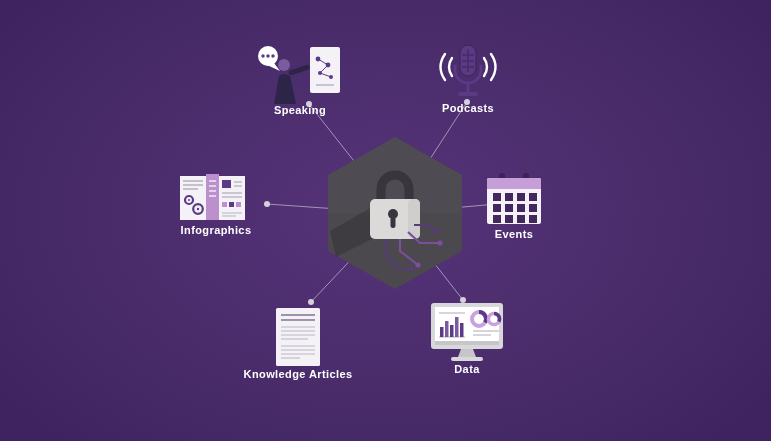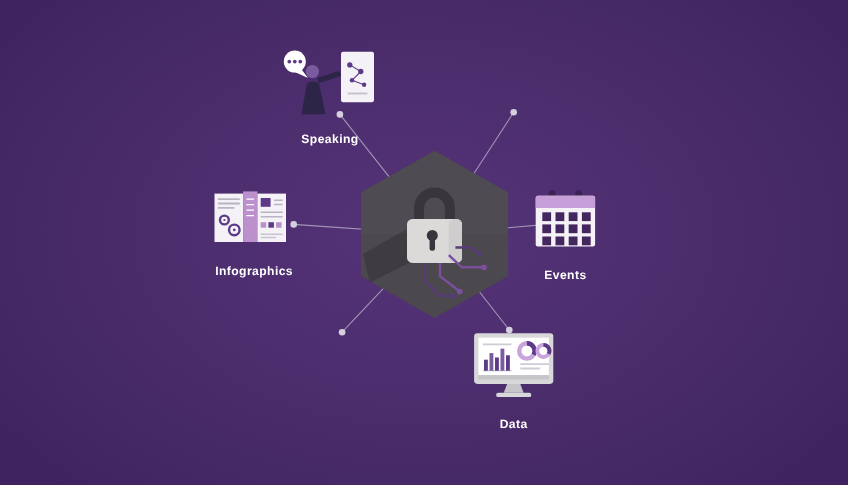--- a/index.html
+++ b/index.html
@@ -8,21 +8,21 @@
     width:771px; height:441px;
     overflow:hidden;
     background: radial-gradient(62% 72% at 50% 48%, #553378 0%, #4a2c6b 55%, #3f2360 100%);
     font-family:"Liberation Sans", sans-serif;
   }
   .connectors { position:absolute; left:0; top:0; }
   .hexagon-wrap { position:absolute; left:328px; top:137px; width:134px; height:152px; }
   .node { position:absolute; text-align:center; }
   .node svg { display:block; margin:0 auto; }
   .node .label {
-    margin-top:17px;
+    margin-top:0;
     color:#ffffff;
     font-size:11px;
     font-weight:bold;
     letter-spacing:0.4px;
     white-space:nowrap;
   }
 </style>
 </head>
 <body>
 
@@ -91,22 +91,39 @@
       <path d="M20,60 L25,32 Q30,28 36,32 L42,60 Z" fill="#2d2547"></path>
       <circle cx="14" cy="12" r="10" fill="#ffffff"></circle>
       <path d="M20,19 L26,27 L13,21 Z" fill="#ffffff"></path>
       <circle cx="9" cy="12" r="1.7" fill="#5d3a87"></circle>
       <circle cx="14" cy="12" r="1.7" fill="#5d3a87"></circle>
       <circle cx="19" cy="12" r="1.7" fill="#5d3a87"></circle>
     </svg>
     <div class="label">Speaking</div>
   </div>
 
-
-  <div class="node" style="left:193px; top:172px; width:76px;">
+  <div class="node" style="left:422px; top:42px; width:92px;">
+    <svg width="92" height="60" viewBox="0 0 92 60">
+      <path d="M30,16 Q24,25 30,34" stroke="#ffffff" stroke-width="2.4" fill="none" stroke-linecap="round"></path>
+      <path d="M23,12 Q14,25 23,38" stroke="#ffffff" stroke-width="2.4" fill="none" stroke-linecap="round"></path>
+      <path d="M62,16 Q68,25 62,34" stroke="#ffffff" stroke-width="2.4" fill="none" stroke-linecap="round"></path>
+      <path d="M69,12 Q78,25 69,38" stroke="#ffffff" stroke-width="2.4" fill="none" stroke-linecap="round"></path>
+      <rect x="38" y="3" width="16" height="31" rx="8" fill="#5b3a84" stroke="#3b2458" stroke-width="1"></rect>
+      <line x1="46" y1="7" x2="46" y2="30" stroke="#472a68" stroke-width="1.5"></line>
+      <line x1="40" y1="13" x2="52" y2="13" stroke="#472a68" stroke-width="1.5"></line>
+      <line x1="40" y1="19" x2="52" y2="19" stroke="#472a68" stroke-width="1.5"></line>
+      <line x1="40" y1="25" x2="52" y2="25" stroke="#472a68" stroke-width="1.5"></line>
+      <path d="M33,24 v4 a13,13 0 0 0 26,0 v-4" stroke="#5b3a84" stroke-width="3" fill="none" stroke-linecap="round"></path>
+      <line x1="46" y1="42" x2="46" y2="50" stroke="#5b3a84" stroke-width="3"></line>
+      <rect x="36" y="50" width="20" height="4" rx="2" fill="#5b3a84"></rect>
+    </svg>
+    <div class="label">Podcasts</div>
+  </div>
+
+  <div class="node" style="left:178px; top:172px; width:76px;">
     <svg width="76" height="52" viewBox="0 0 76 52">
       <rect x="2" y="4" width="26" height="44" fill="#f4f2f6"></rect>
       <rect x="28" y="2" width="13" height="46" fill="#bb90cd"></rect>
       <rect x="41" y="4" width="26" height="44" fill="#f4f2f6"></rect>
       <line x1="5" y1="9" x2="25" y2="9" stroke="#b9b3c2" stroke-width="1.6"></line>
       <line x1="5" y1="13" x2="25" y2="13" stroke="#b9b3c2" stroke-width="1.6"></line>
       <line x1="5" y1="17" x2="20" y2="17" stroke="#b9b3c2" stroke-width="1.6"></line>
       <circle cx="11" cy="28" r="4" fill="none" stroke="#5d3a87" stroke-width="2.2"></circle>
       <circle cx="11" cy="28" r="1" fill="#5d3a87"></circle>
       <circle cx="20" cy="37" r="4.8" fill="none" stroke="#5d3a87" stroke-width="2.2"></circle>
@@ -146,20 +163,36 @@
           <rect x="46" y="32" width="8" height="8"></rect>
         <rect x="10" y="43" width="8" height="8"></rect>
           <rect x="22" y="43" width="8" height="8"></rect>
         <rect x="34" y="43" width="8" height="8"></rect>
           <rect x="46" y="43" width="8" height="8"></rect>
       </g>
     </svg>
     <div class="label">Events</div>
   </div>
 
+  <div class="node" style="left:242px; top:306px; width:112px;">
+    <svg width="56" height="62" viewBox="0 0 56 62">
+      <rect x="6" y="2" width="44" height="58" rx="1.5" fill="#f4f2f6"></rect>
+      <line x1="11" y1="9" x2="45" y2="9" stroke="#9d93ad" stroke-width="2"></line>
+      <line x1="11" y1="14" x2="45" y2="14" stroke="#9d93ad" stroke-width="2"></line>
+      <line x1="11" y1="21" x2="45" y2="21" stroke="#cfcad6" stroke-width="1.6"></line>
+      <line x1="11" y1="25" x2="45" y2="25" stroke="#cfcad6" stroke-width="1.6"></line>
+      <line x1="11" y1="29" x2="45" y2="29" stroke="#cfcad6" stroke-width="1.6"></line>
+      <line x1="11" y1="33" x2="38" y2="33" stroke="#cfcad6" stroke-width="1.6"></line>
+      <line x1="11" y1="40" x2="45" y2="40" stroke="#cfcad6" stroke-width="1.6"></line>
+      <line x1="11" y1="44" x2="45" y2="44" stroke="#cfcad6" stroke-width="1.6"></line>
+      <line x1="11" y1="48" x2="45" y2="48" stroke="#cfcad6" stroke-width="1.6"></line>
+      <line x1="11" y1="52" x2="30" y2="52" stroke="#cfcad6" stroke-width="1.6"></line>
+    </svg>
+    <div class="label">Knowledge Articles</div>
+  </div>
 
   <div class="node" style="left:427px; top:301px; width:80px;">
     <svg width="80" height="62" viewBox="0 0 80 62">
       <rect x="4" y="2" width="72" height="46" rx="3" fill="#d8d7da"></rect>
       <rect x="8" y="6" width="64" height="34" fill="#ffffff"></rect>
       <line x1="12" y1="12" x2="38" y2="12" stroke="#cfcad6" stroke-width="1.6"></line>
       <line x1="12" y1="36" x2="38" y2="36" stroke="#b9b3c2" stroke-width="1"></line>
       <g>
         <rect x="13" y="26" width="3.5" height="10" fill="#5d3a87"></rect>
         <rect x="18" y="20" width="3.5" height="16" fill="#7b5ba0"></rect>

